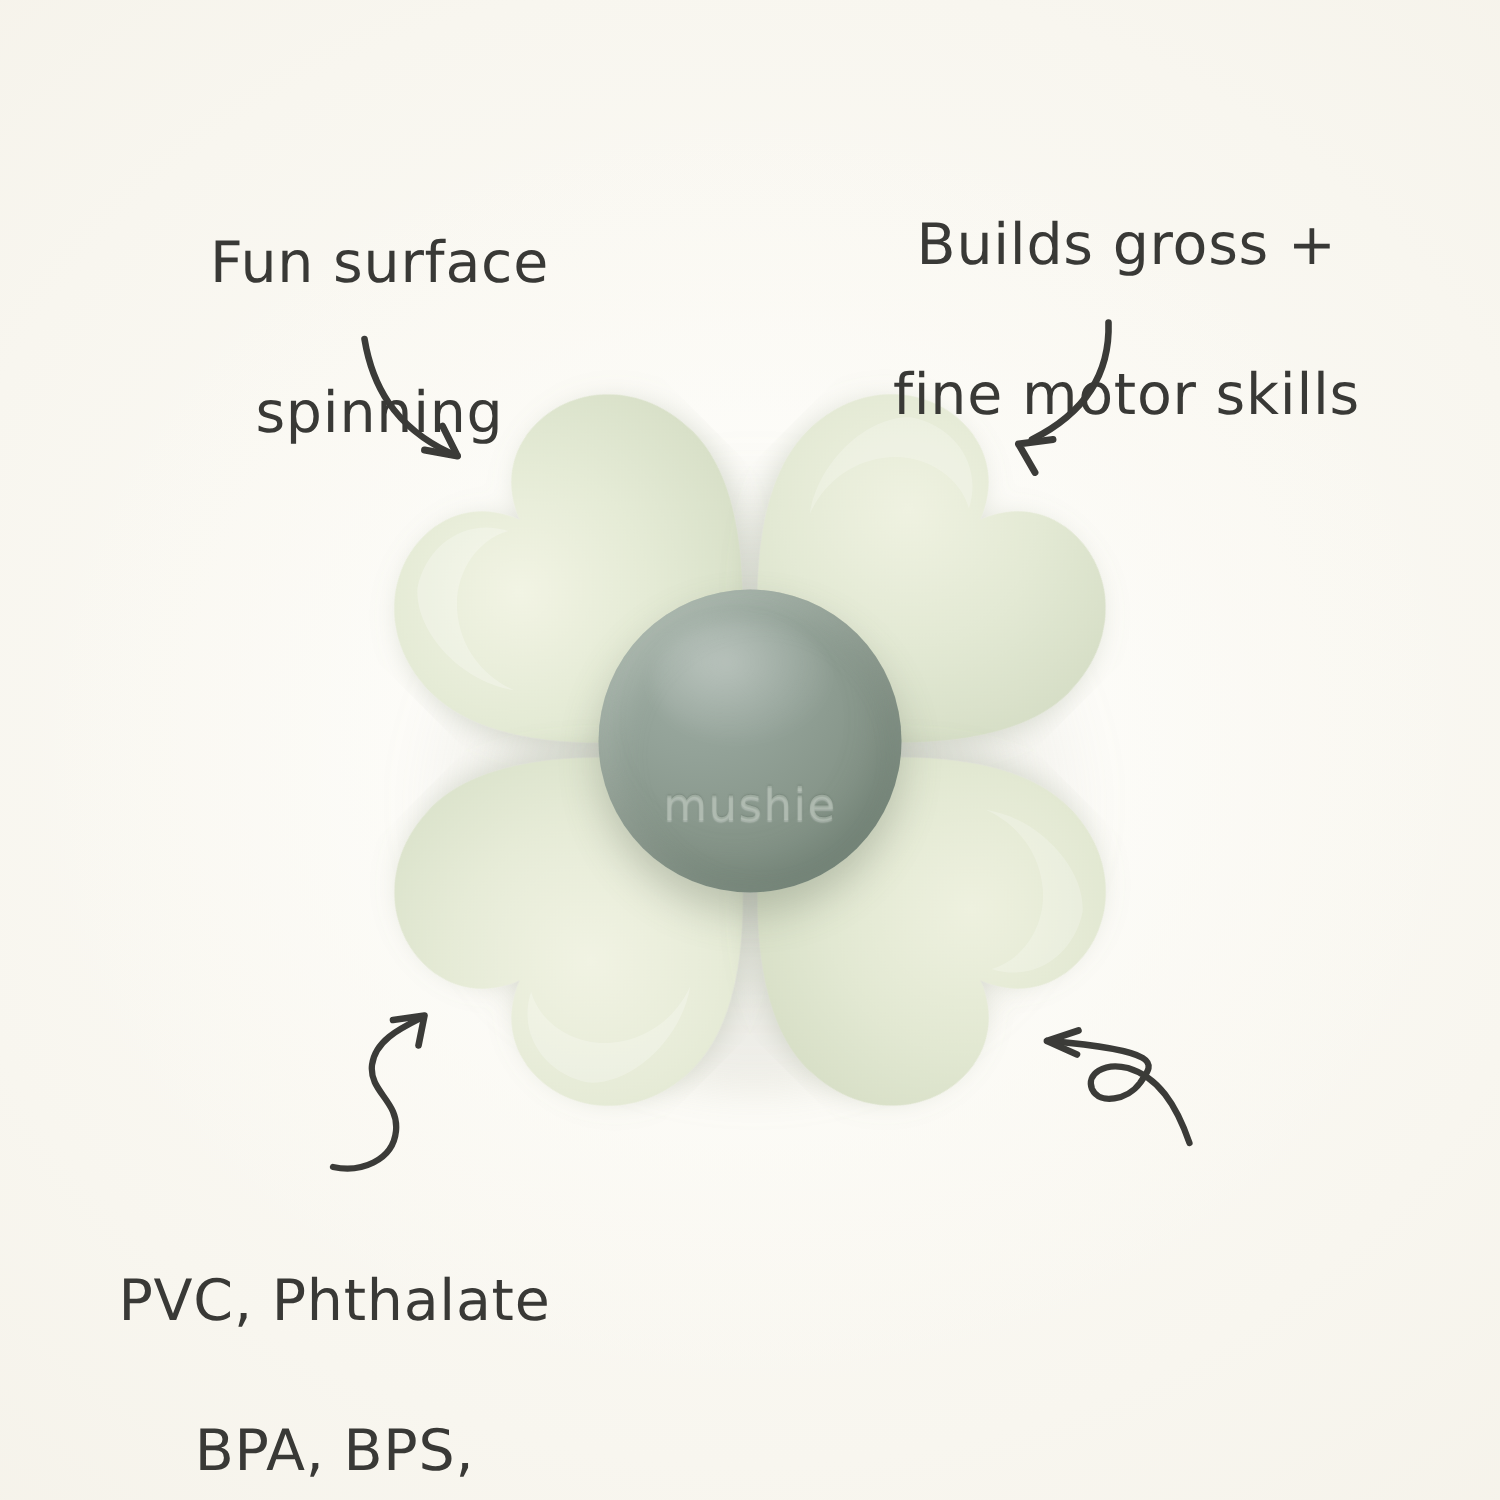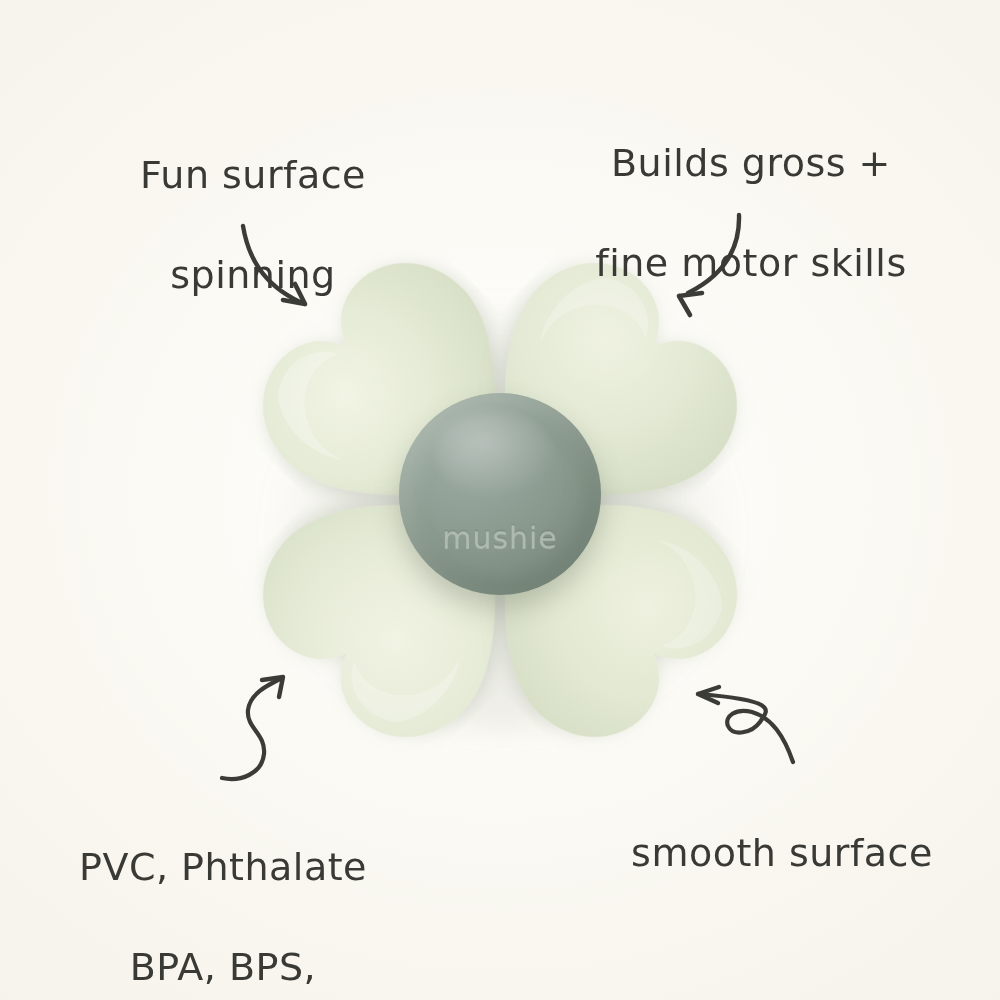--- a/index.html
+++ b/index.html
@@ -268,16 +268,15 @@
     <span class="ln">fine motor skills</span>
   </div>
 
   <div class="callout" id="callout-free">
     <span class="ln">PVC, Phthalate</span>
     <span class="ln">BPA, BPS,</span>
     
   </div>
 
   <div class="callout" id="callout-suction">
-    <span class="ln">smooth surface</span>
   </div>
 
 </div>
 
 </body></html>

